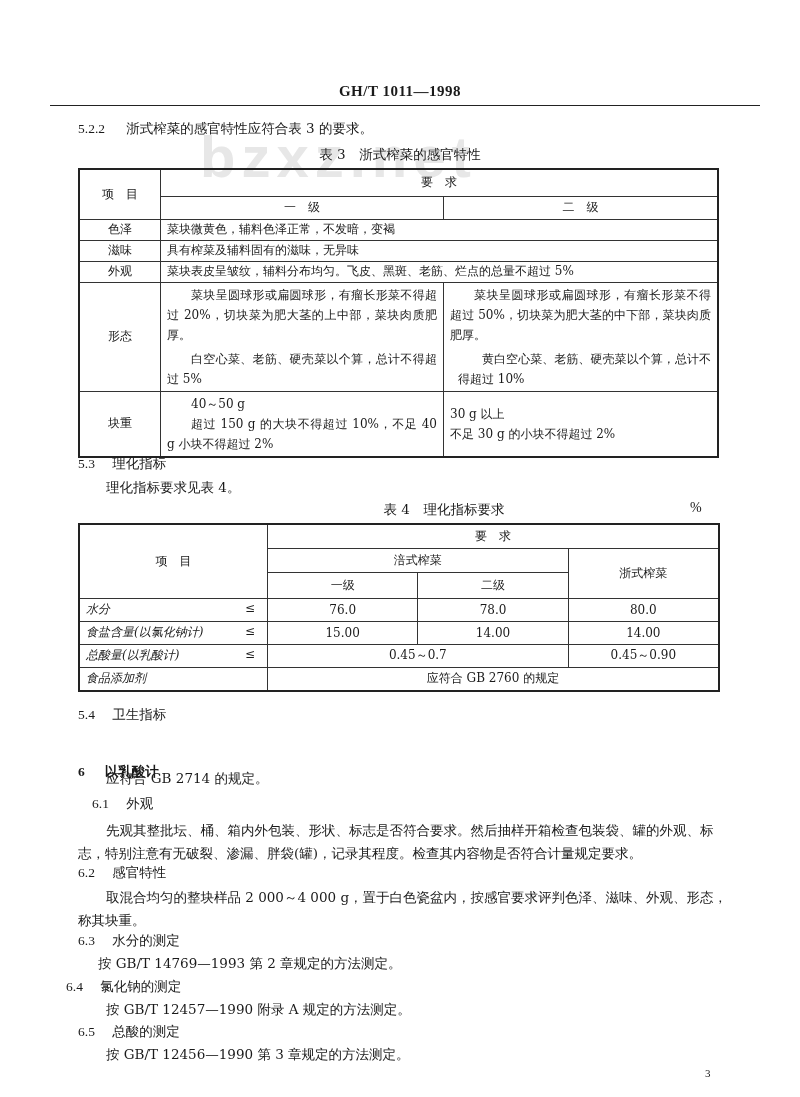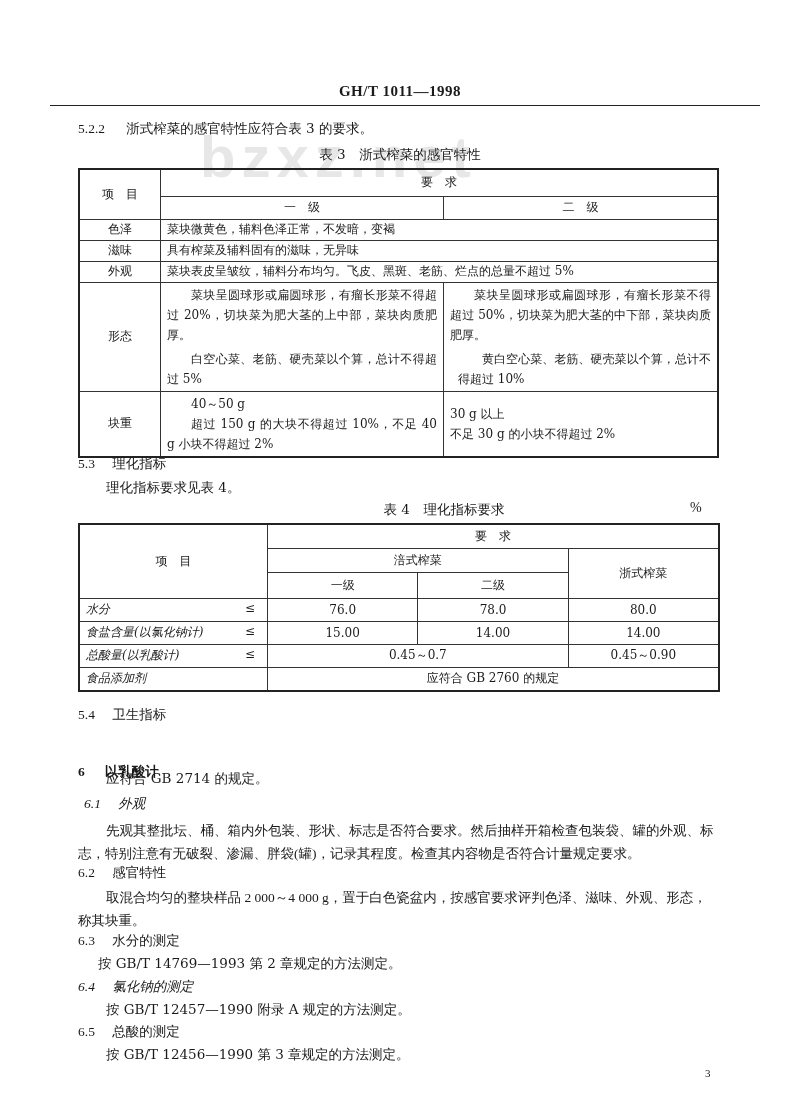--- a/index.html
+++ b/index.html
@@ -31,21 +31,21 @@
   table.t3 td.center { text-align: center; }
   table.t3 td.para { line-height: 20px; padding: 2px 6px 2px 6px; text-align: justify; }
   .indent { text-indent: 2em; }
 
   table.t4 { left: 78px; top: 523px; width: 642px; border: 2px solid #222; }
   table.t4 td { text-align: center; height: 22px; }
   table.t4 td.rowlabel { text-align: left; font-style: italic; }
   .le { float: right; margin-right: 6px; }
   .pct { left: 690px; top: 500px; font-size: 14px; font-family: "Liberation Serif", serif; }
   .pagenum { left: 705px; top: 1067px; font-size: 11px; font-family: "Liberation Serif", serif; }
-  .para-line { font-size: 13.5px; z-index: 2; white-space: nowrap; font-family: Liberation Serif, serif; }
+  .para-line { font-size: 13.5px; z-index: 2; white-space: nowrap; }
 </style>
 </head>
 <body>
 
 <div class="abs watermark">bzxz.net</div>
 
 <div class="abs header-code">GH/T 1011—1998</div>
 <div class="abs header-rule"></div>
 
 <div class="abs text" style="left:78px; top:122px;">
@@ -160,41 +160,41 @@
   <span class="num">5.4</span>
   <span>卫生指标</span>
 </div>
 <div class="abs text" style="left:106px; top:731px;margin-top:41px;">应符合 GB 2714 的规定。</div>
 
 <div class="abs text" style="left:78px; top:765px; font-weight:bold;">
   <span class="num" style="width:22px;">6</span>
   <span>以乳酸计</span>
 </div>
 
-<div class="abs text" style="left:84px; top:797px;font-style:italic;">
+<div class="abs text" style="left:92px; top:797px;">
   <span class="num">6.1</span>
   <span>外观</span>
 </div>
 <div class="abs para-line" style="left:106px; top:822px;">先观其整批坛、桶、箱内外包装、形状、标志是否符合要求。然后抽样开箱检查包装袋、罐的外观、标</div>
 <div class="abs para-line" style="left:78px; top:845px;">志，特别注意有无破裂、渗漏、胖袋(罐)，记录其程度。检查其内容物是否符合计量规定要求。</div>
 
 <div class="abs text" style="left:78px; top:866px;">
   <span class="num">6.2</span>
   <span>感官特性</span>
 </div>
 <div class="abs para-line" style="left:106px; top:889px;">取混合均匀的整块样品 2 000～4 000 g，置于白色瓷盆内，按感官要求评判色泽、滋味、外观、形态，</div>
 <div class="abs para-line" style="left:78px; top:912px;">称其块重。</div>
 
 <div class="abs text" style="left:78px; top:934px;">
   <span class="num">6.3</span>
   <span>水分的测定</span>
 </div>
 <div class="abs text" style="left:98px; top:957px;">按 GB/T 14769—1993 第 2 章规定的方法测定。</div>
 
-<div class="abs text" style="left:78px; top:980px;font-style:italic;">
+<div class="abs text" style="left:66px; top:980px;">
   <span class="num">6.4</span>
   <span>氯化钠的测定</span>
 </div>
 <div class="abs text" style="left:106px; top:1003px;">按 GB/T 12457—1990 附录 A 规定的方法测定。</div>
 
 <div class="abs text" style="left:78px; top:1025px;">
   <span class="num">6.5</span>
   <span>总酸的测定</span>
 </div>
 <div class="abs text" style="left:106px; top:1048px;">按 GB/T 12456—1990 第 3 章规定的方法测定。</div>

